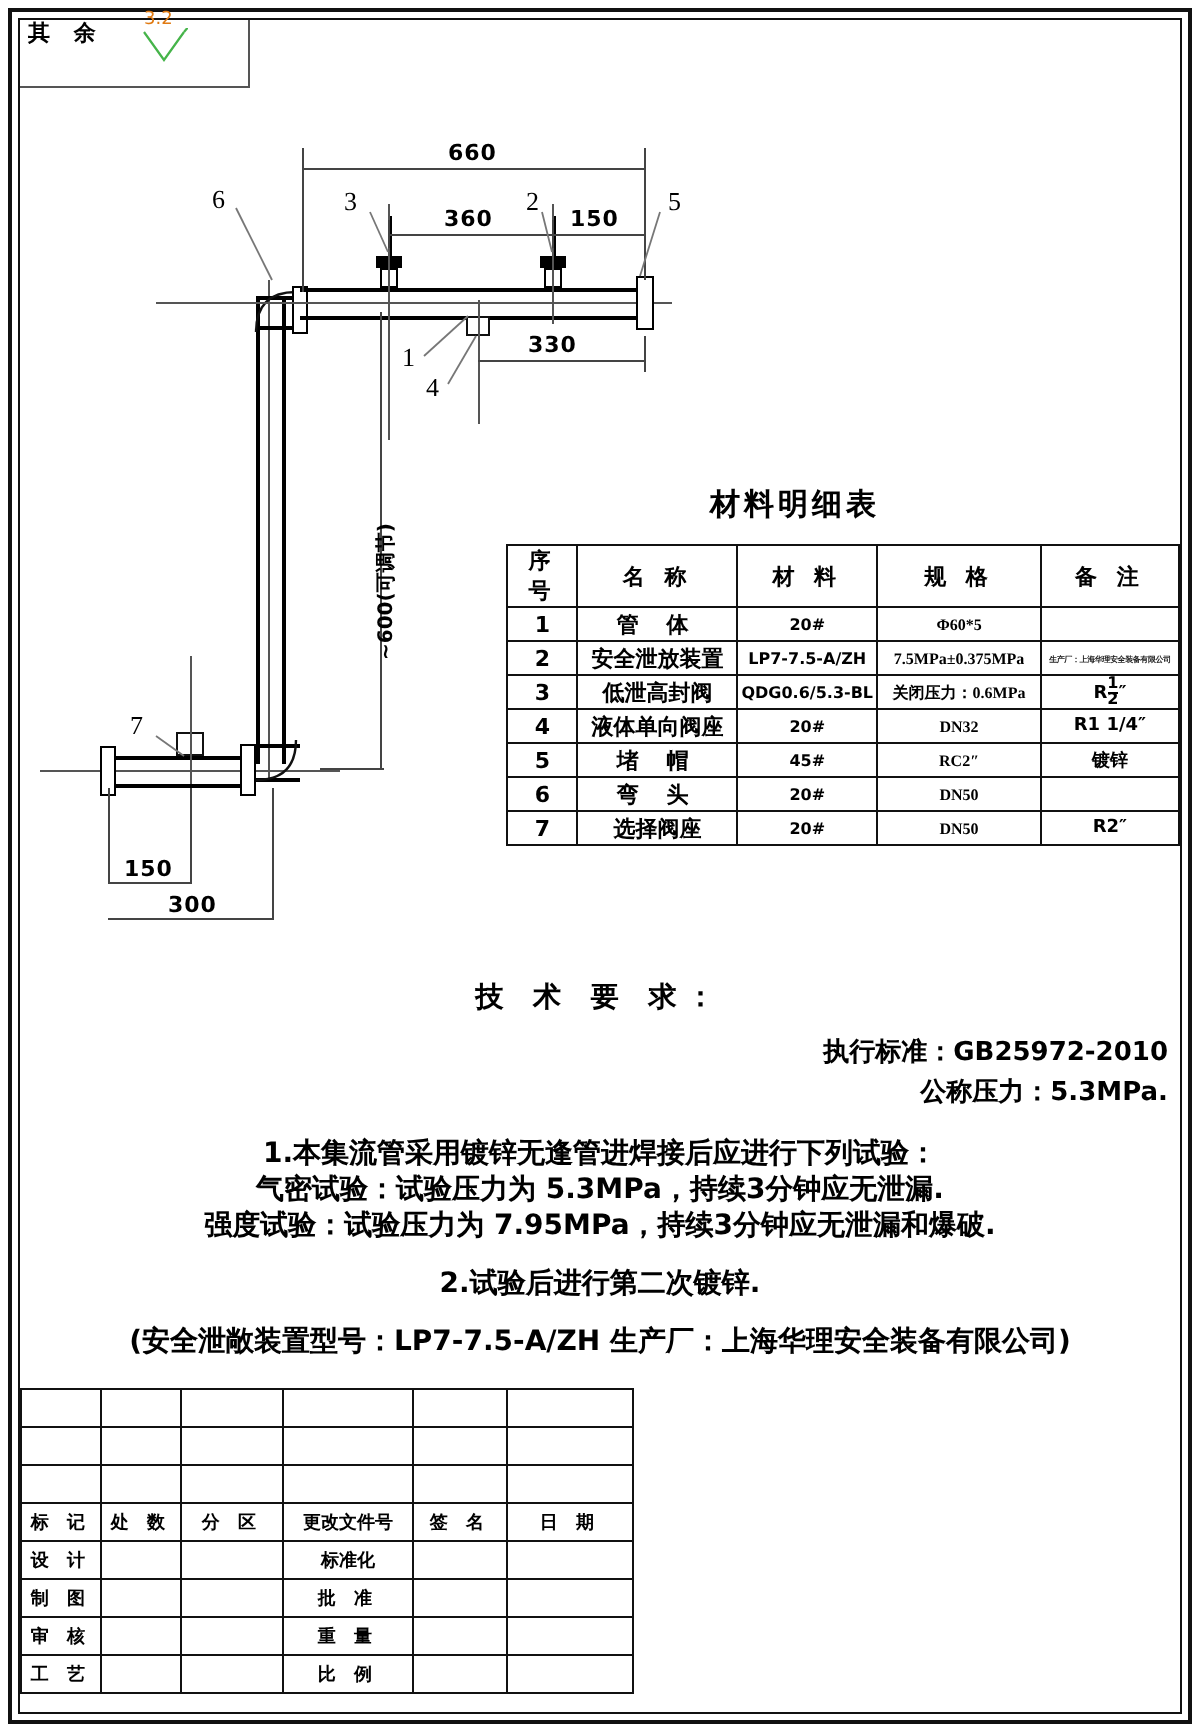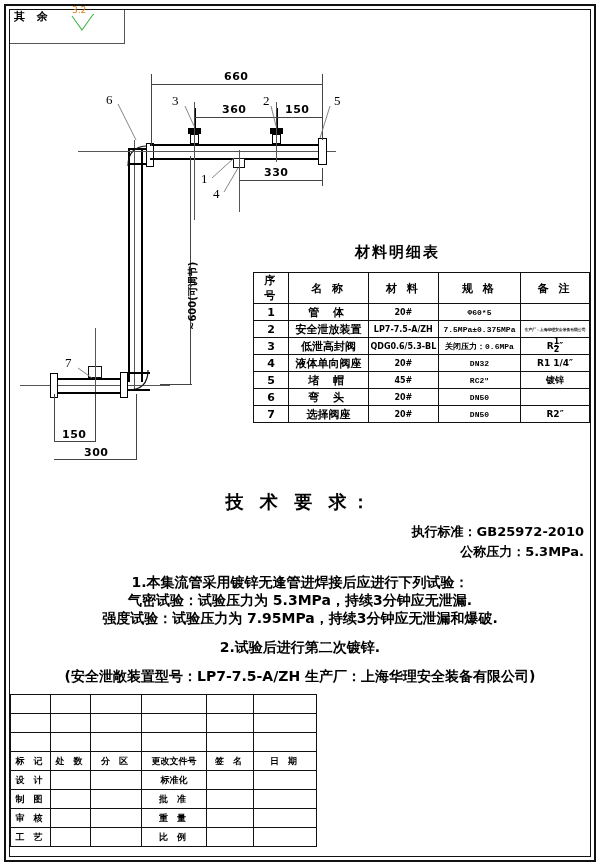--- a/index.html
+++ b/index.html
@@ -33,31 +33,31 @@
         transform:rotate(-90deg);transform-origin:0 0;white-space:nowrap;}
 
   
   .mat-title{position:absolute;left:355px;top:243px;font-size:15px;font-weight:bold;letter-spacing:2px;font-family:"DejaVu Sans",sans-serif;}
   table.mat{position:absolute;left:253px;top:272px;border-collapse:collapse;width:337px;}
   table.mat td,table.mat th{border:1px solid #111;text-align:center;vertical-align:middle;height:16px;padding:0 1px;font-weight:bold;}
   table.mat th{font-size:11px;letter-spacing:3px;font-family:"DejaVu Sans",sans-serif;height:17px;}
   .c-no{width:34px;font-size:11px;font-family:"DejaVu Sans",sans-serif;}
   .c-name{width:82px;font-size:11px;letter-spacing:0px;font-family:"DejaVu Sans",sans-serif;}
   .c-mat{width:68px;font-size:8px;font-family:"DejaVu Sans",sans-serif;}
-  .c-spec{width:80px;font-size:8px;font-family:Liberation Mono, monospace;}
+  .c-spec{width:80px;font-size:8px;font-family:Liberation Serif, serif;}
   .c-rem{width:70px;font-size:9px;font-family:"DejaVu Sans",sans-serif;}
   .sp2{letter-spacing:5px;}
   .tiny{font-size:4px;letter-spacing:-0.2px;color:#222;}
   .frac{display:inline-block;font-size:8px;vertical-align:middle;line-height:0.85;}
   .frac b{display:block;font-weight:bold;}
   .frac .den{border-top:1px solid #000;}
 
   
   .tech{position:absolute;left:16px;top:490px;width:568px;text-align:center;}
-  .tech .h{font-size:18px;font-weight:bold;letter-spacing:5px;font-family:"DejaVu Sans",sans-serif;margin-bottom:9px;}
+  .tech .h{font-size:14px;font-weight:bold;letter-spacing:5px;font-family:"DejaVu Sans",sans-serif;margin-bottom:9px;}
   .tech .l{font-size:13px;margin:2px 0;font-family:"DejaVu Sans",sans-serif;font-weight:bold;text-align:right;}
   .tech .b{font-size:14px;margin:0;font-family:"DejaVu Sans",sans-serif;font-weight:bold;text-align:center;}
   .tech .gap{height:11px;}
 
   
   .tb{position:absolute;left:10px;top:694px;width:581px;height:163px;}
   .tb table{border-collapse:collapse;}
   .tb td{border:1px solid #111;font-family:"DejaVu Sans",sans-serif;font-weight:bold;text-align:center;vertical-align:middle;}
   table.rev{position:absolute;left:0;top:0;}
   table.rev td{height:16px;font-size:9px;}

